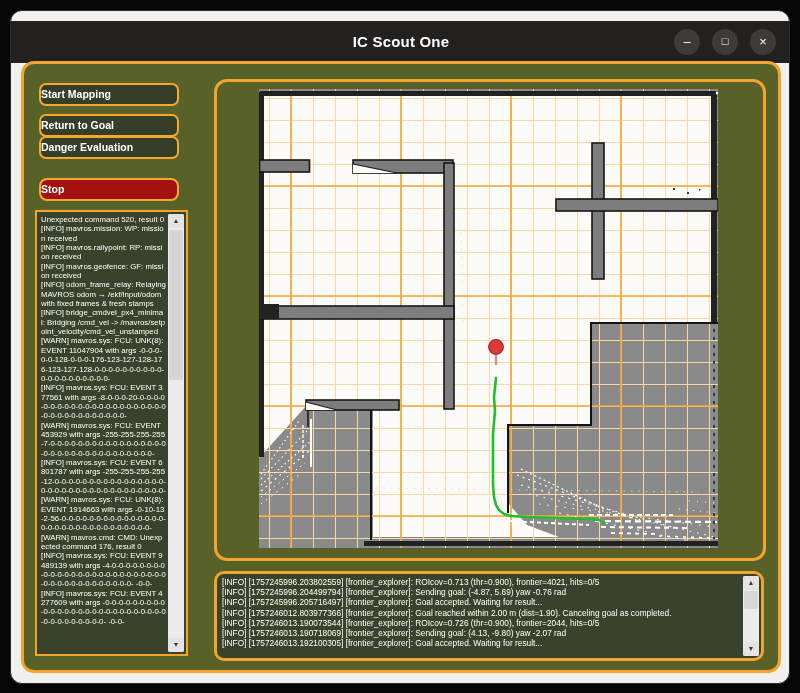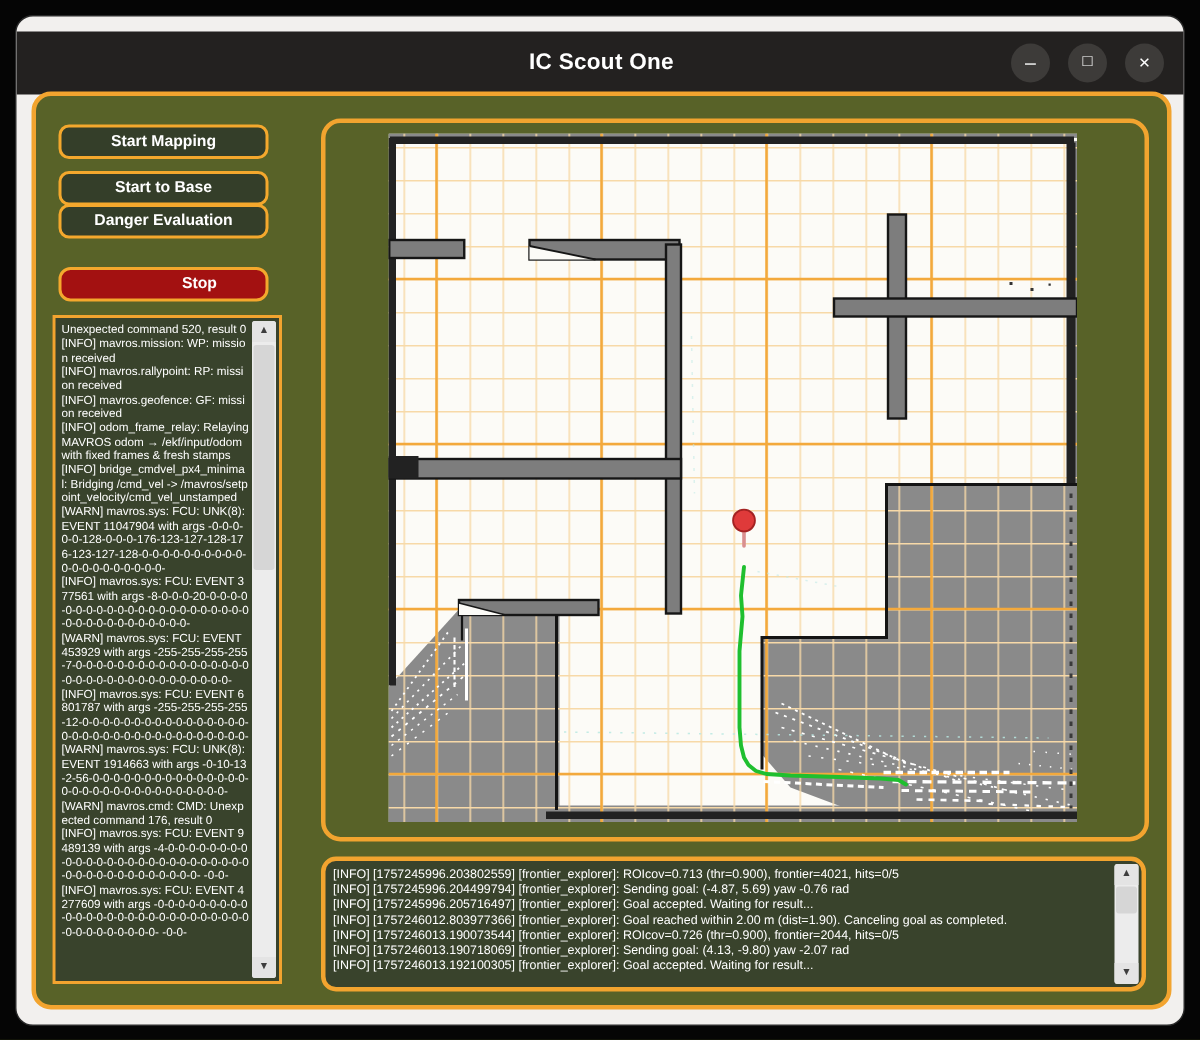--- a/index.html
+++ b/index.html
@@ -10,22 +10,22 @@
           border-radius:12px;overflow:hidden;border:1px solid #2a2a2a;}
   .titlebar{position:absolute;left:0;top:0;width:780px;height:42px;background:#232120;margin-top:10px;}
   .title{position:absolute;left:0;top:0;width:100%;height:42px;line-height:42px;text-align:center;
          color:#ffffff;font-size:15px;font-weight:bold;letter-spacing:.2px;}
   .winbtn{position:absolute;top:8px;width:26px;height:26px;border-radius:50%;background:#3d3b39;
           color:#fff;text-align:center;line-height:25px;font-size:13px;}
   .winbtn.max{font-size:11px;}
   .frame{position:absolute;left:10px;top:50px;width:760px;height:612px;background:#586228;
          border:3px solid #f2a42f;border-radius:13px;}
   .btn{position:absolute;left:15px;width:140px;height:23px;background:#343e29;border:2px solid #f4a82d;
-       border-radius:7px;color:#fff;font-size:10.5px;font-weight:600;text-align:center;line-height:19px;}
-  .btn.stop{background:#a31111;border-radius:8px;padding-left:48px;}
+       border-radius:7px;color:#fff;font-size:10.5px;font-weight:600;text-align:left;line-height:19px;}
+  .btn.stop{background:#a31111;border-radius:8px;}
   .panel{position:absolute;background:#39432c;border:3px solid #f2a42f;border-radius:10px;overflow:hidden;}
   .leftlog{left:11px;top:146px;width:153px;height:446px;border-width:2.5px;border-radius:0;}
   .leftlog .logtext{position:absolute;left:0;top:0;right:18px;bottom:0;padding:3px 2px 3px 4px;
        color:#fff;font-size:7.8px;line-height:9.35px;white-space:pre-wrap;word-break:break-all;overflow:hidden;}
   .mappanel{left:190px;top:15px;width:552px;height:482px;background:#586228;border-radius:13px;}
   .bottomlog{left:190px;top:507px;width:550px;height:90px;}
   .bottomlog .logtext{position:absolute;left:0;top:0;right:18px;bottom:0;padding:3px 5px;
        color:#fff;font-size:8.3px;line-height:10.2px;white-space:pre;overflow:hidden;}
   .sb{position:absolute;right:2px;top:2px;bottom:2px;width:16px;background:#ececec;border-radius:2px;}
   .sb .arr{position:absolute;left:0;width:16px;height:14px;text-align:center;font-size:7px;color:#3e3e3e;line-height:14px;background:#e4e4e4;}
@@ -43,21 +43,21 @@
     <div class="titlebar">
       <div class="title">IC Scout One</div>
       <div class="winbtn" style="left:663px;">–</div>
       <div class="winbtn max" style="left:701px;">□</div>
       <div class="winbtn" style="left:739px;">×</div>
     </div>
 
     <div class="frame">
 
       <div class="btn" style="top:19px;">Start Mapping</div>
-      <div class="btn" style="top:50px;">Start to Base</div>
+      <div class="btn" style="top:50px;">Return to Goal</div>
       <div class="btn" style="top:72px;">Danger Evaluation</div>
       <div class="btn stop" style="top:114px;">Stop</div>
 
       <div class="panel leftlog">
         <div class="logtext">Unexpected command 520, result 0
 [INFO] mavros.mission: WP: mission received
 [INFO] mavros.rallypoint: RP: mission received
 [INFO] mavros.geofence: GF: mission received
 [INFO] odom_frame_relay: Relaying MAVROS odom → /ekf/input/odom with fixed frames &amp; fresh stamps
 [INFO] bridge_cmdvel_px4_minimal: Bridging /cmd_vel -&gt; /mavros/setpoint_velocity/cmd_vel_unstamped

